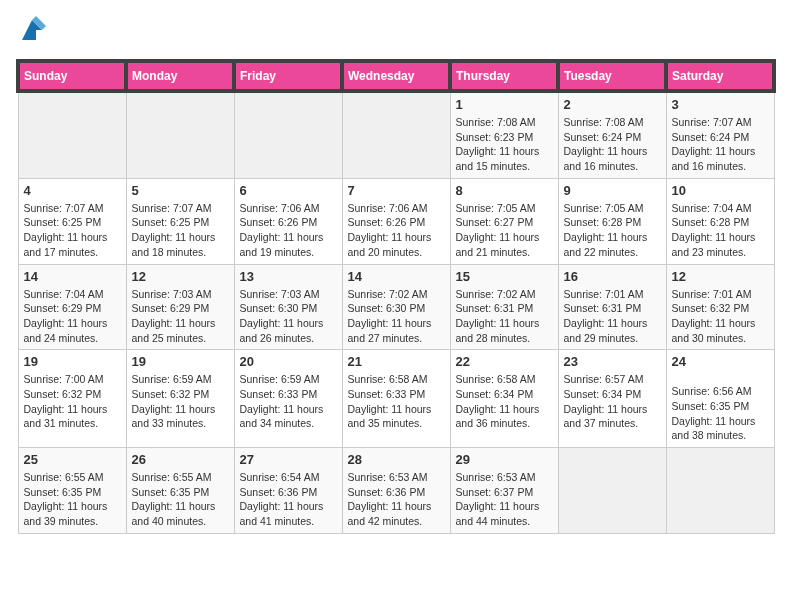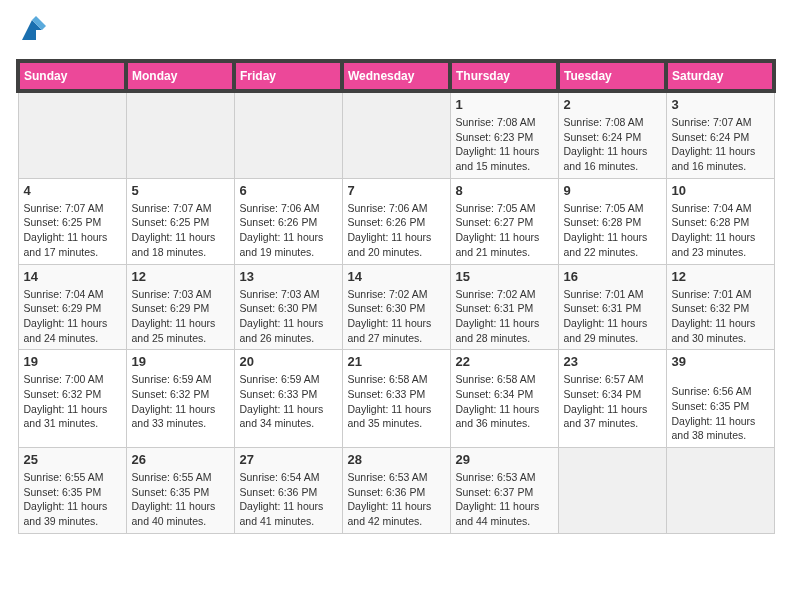--- a/index.html
+++ b/index.html
@@ -265,21 +265,21 @@
 Sunset: 6:34 PM
 Daylight: 11 hours and 36 minutes.</div>
         </td>
         <td>
           <div class="day-number">23</div>
           <div class="day-info" style="white-space: pre-line;">Sunrise: 6:57 AM
 Sunset: 6:34 PM
 Daylight: 11 hours and 37 minutes.</div>
         </td>
         <td>
-          <div class="day-number">39</div>
+          <div class="day-number">24</div>
           <div class="day-info" style="white-space: pre-line; margin-top: 15px;">Sunrise: 6:56 AM
 Sunset: 6:35 PM
 Daylight: 11 hours and 38 minutes.</div>
         </td>
       </tr>
       <tr>
         <td>
           <div class="day-number">25</div>
           <div class="day-info" style="white-space: pre-line;">Sunrise: 6:55 AM
 Sunset: 6:35 PM

